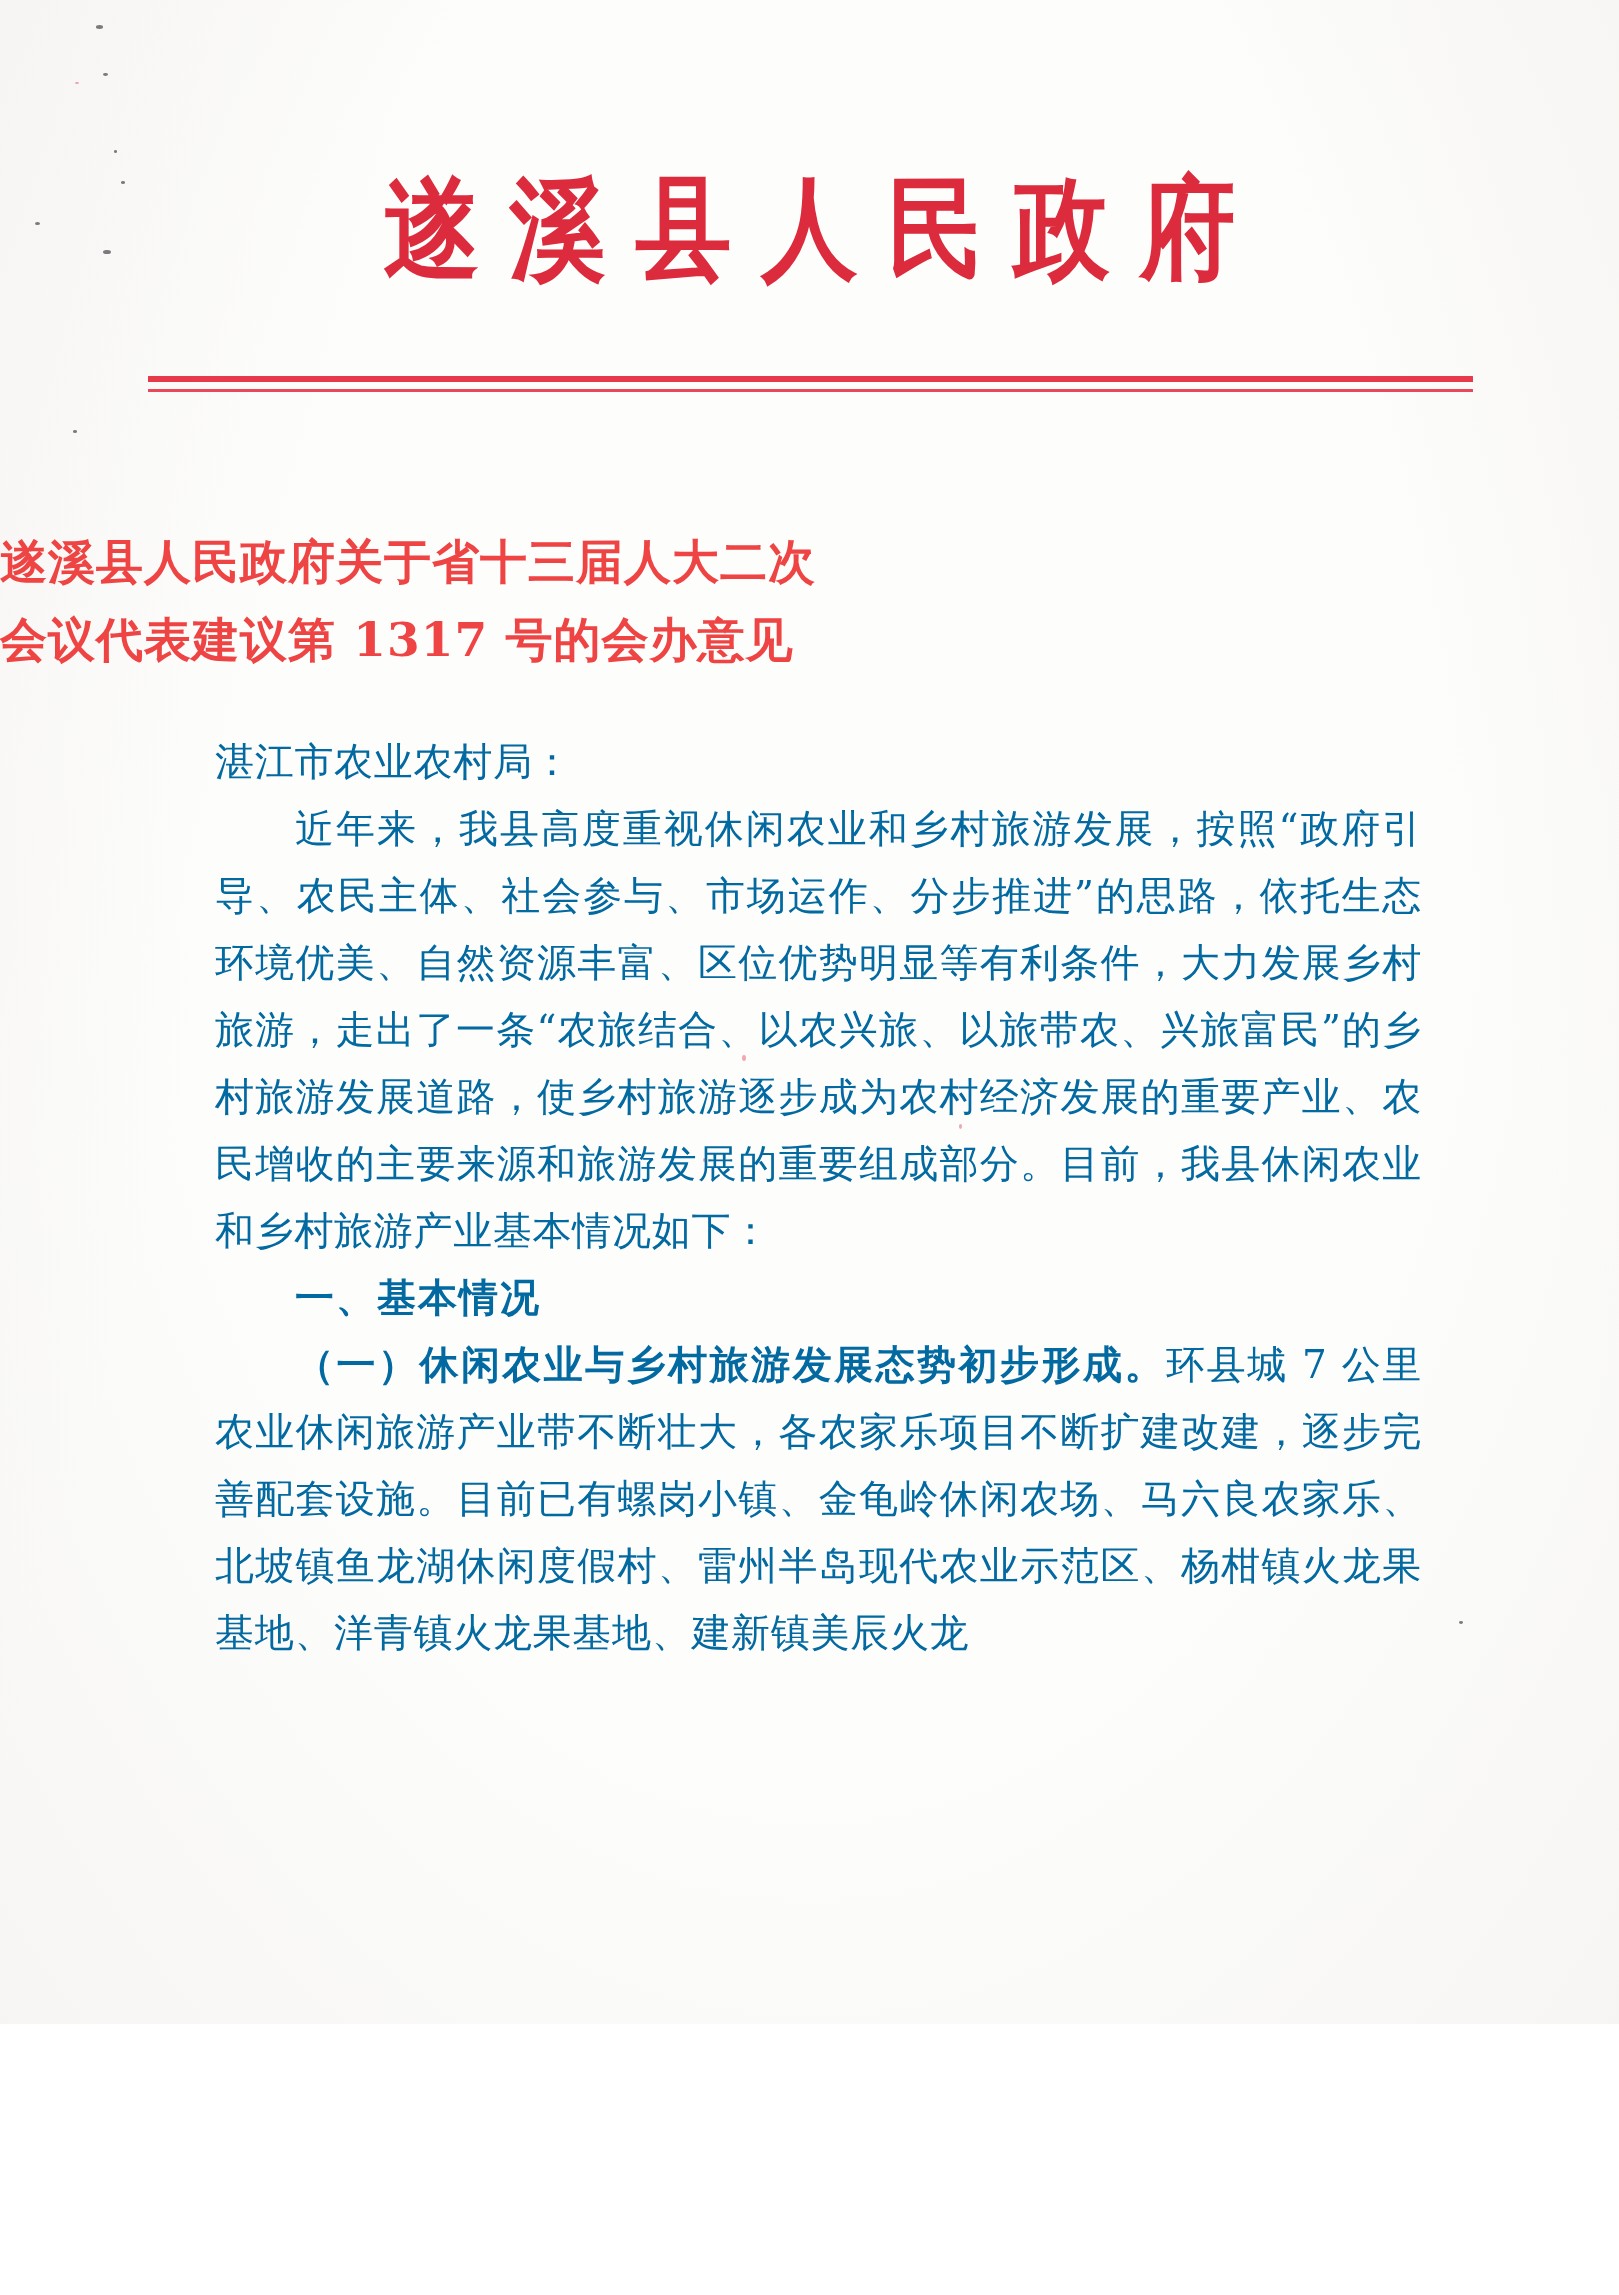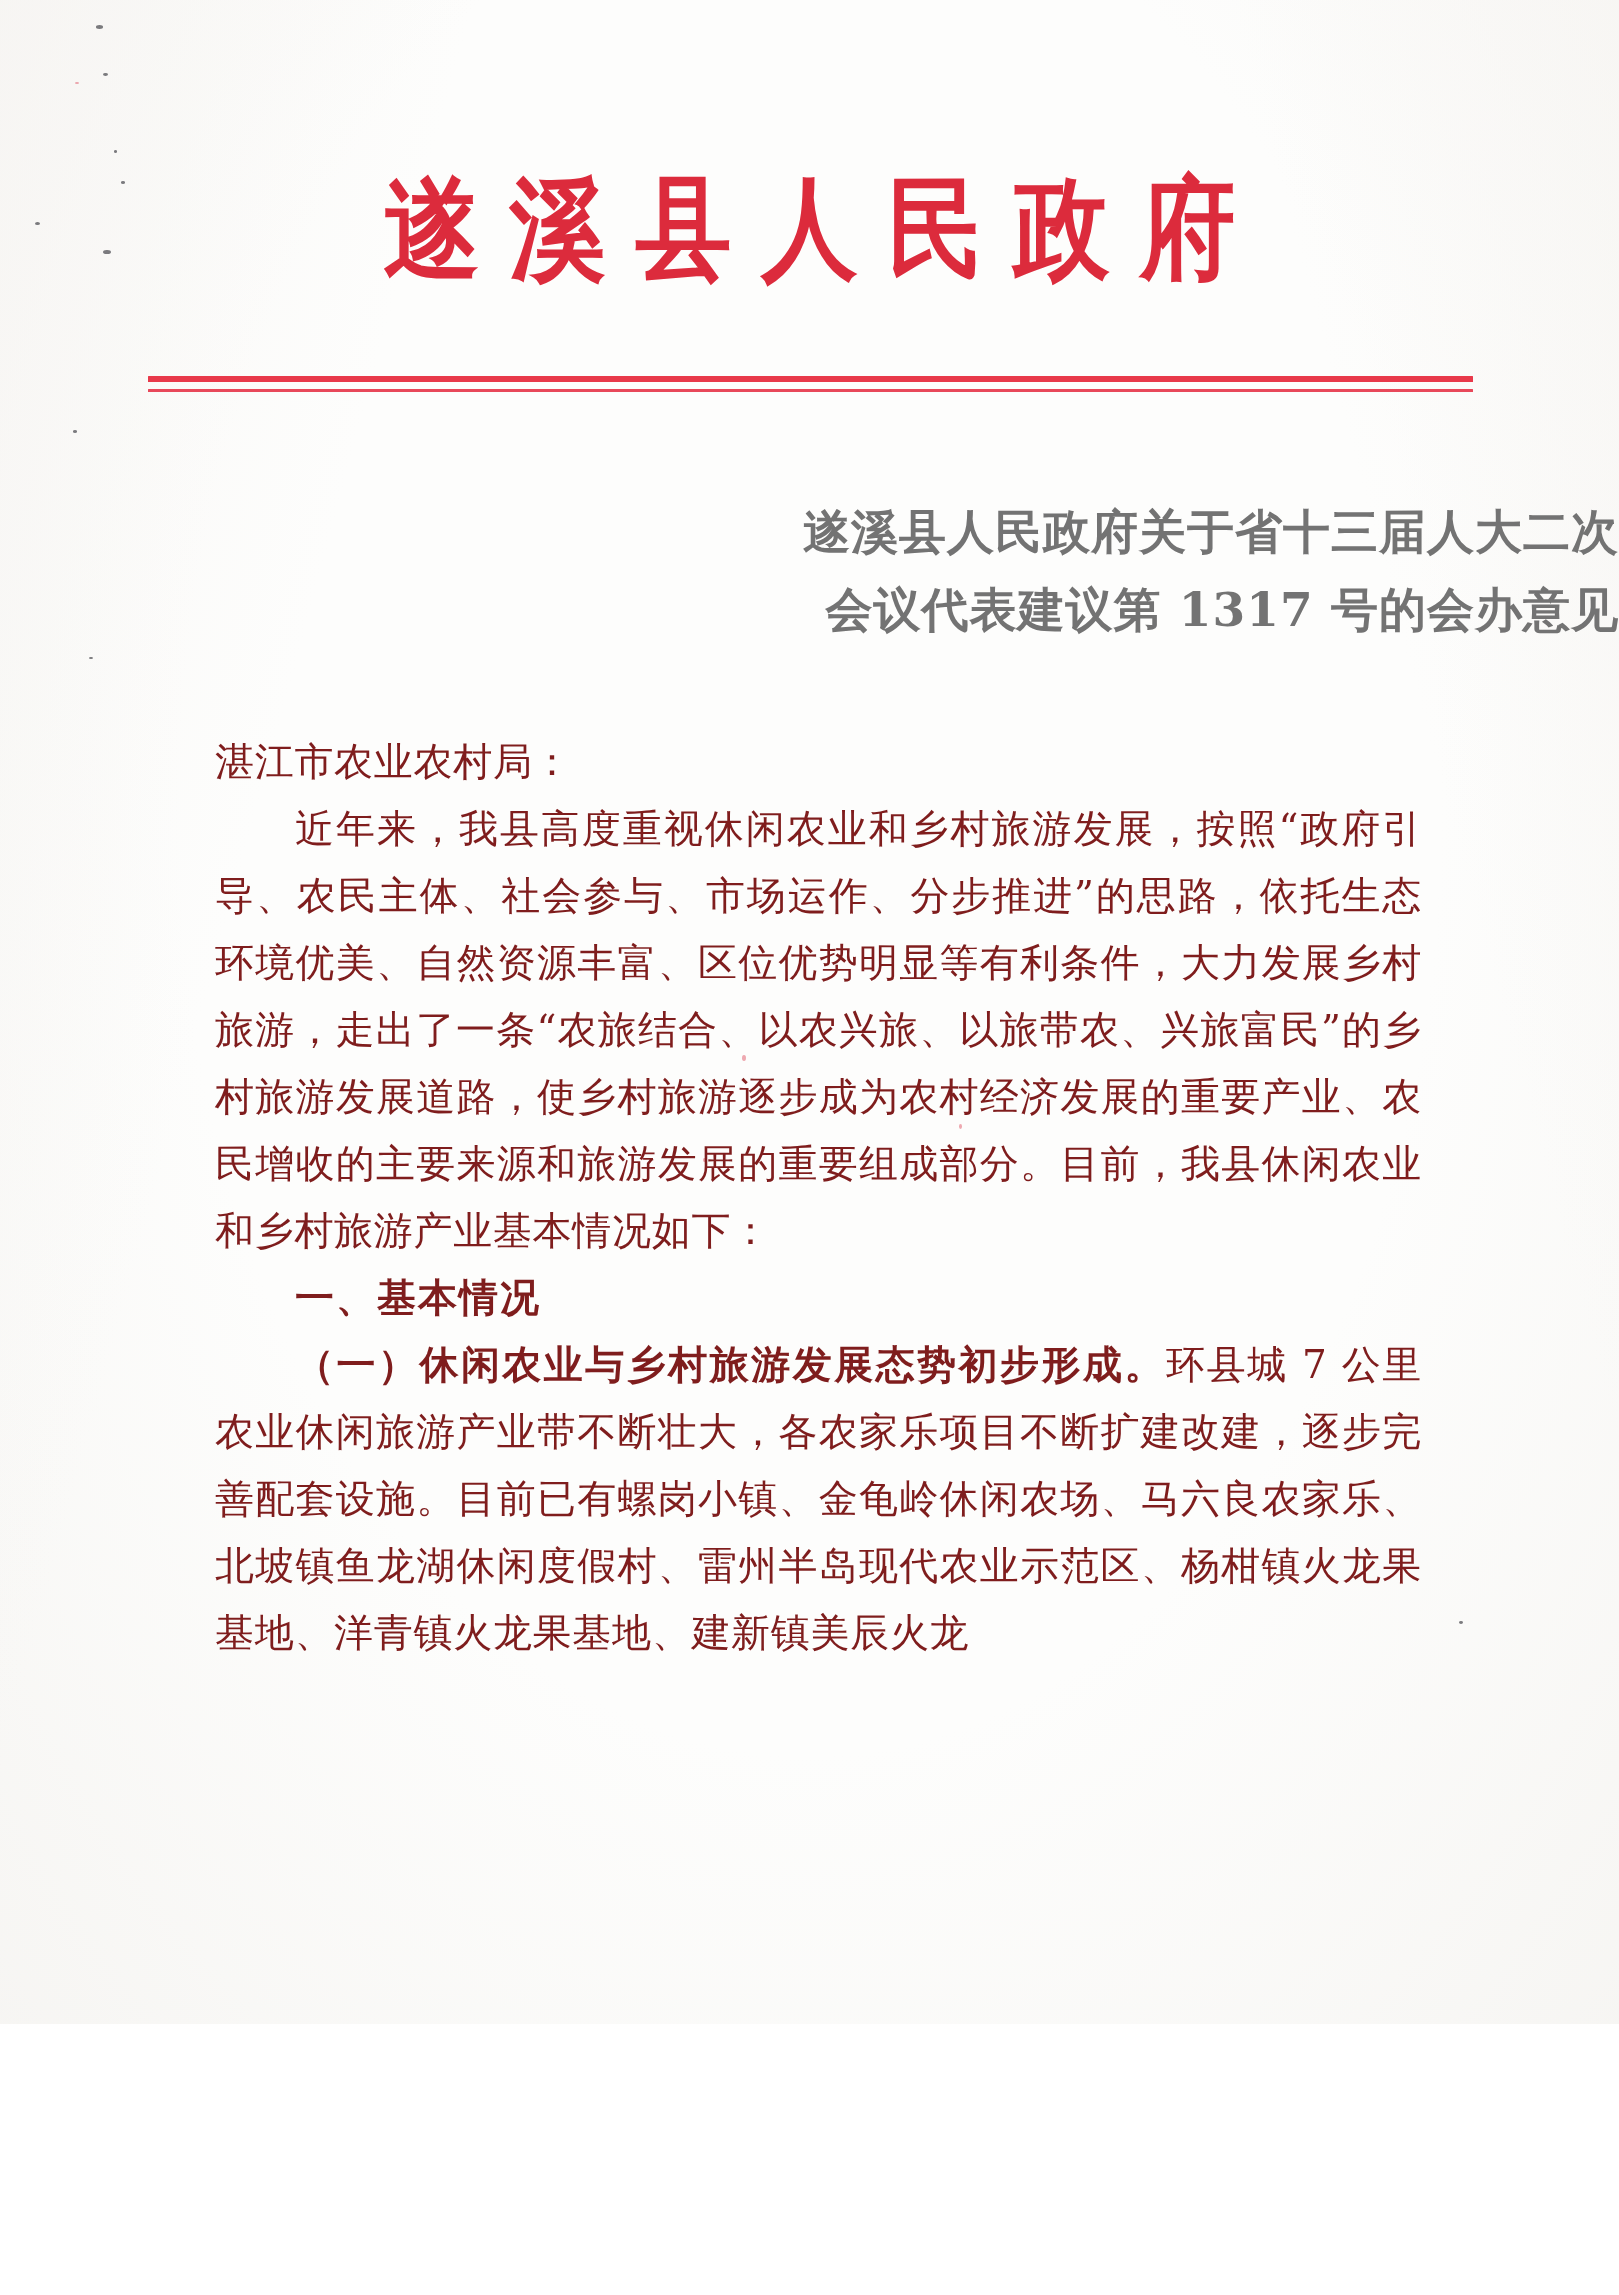--- a/index.html
+++ b/index.html
@@ -68,42 +68,42 @@
   .rule-head .bar-thin {
     height: 2.9px;
     background: #e8485a;
     border-radius: 0.5px;
   }
 
   
   .doc-title {
     position: absolute;
     left: 0;
-    top: 462px;
+    top: 492px;
     width: 100%;
-    text-align: right;
+    text-align: left;
     font-family: "DejaVu Serif", "Liberation Serif", serif;
     font-weight: 700;
     font-size: 47px;
     line-height: 78px;
     letter-spacing: 1px;
-    color: #737373;
+    color: #ef4444;
   }
   .doc-title .tline { display: block; white-space: nowrap; }
 
   
   .body-block {
     position: absolute;
     left: 215px;
     top: 728px;
     width: 1207px;
     font-family: "DejaVu Serif", "Liberation Serif", serif;
     font-size: 39px;
     line-height: 67px;
-    color: #7f1d1d;
+    color: #0369a1;
     letter-spacing: 0.7px;
   }
 
   .p { margin: 0; text-align: justify; text-justify: inter-character; }
   .p.indent { text-indent: 80px; }
 
   .heading-1 {
     font-family: "DejaVu Sans", "Liberation Sans", sans-serif;
     font-weight: 700;
     text-indent: 80px;

